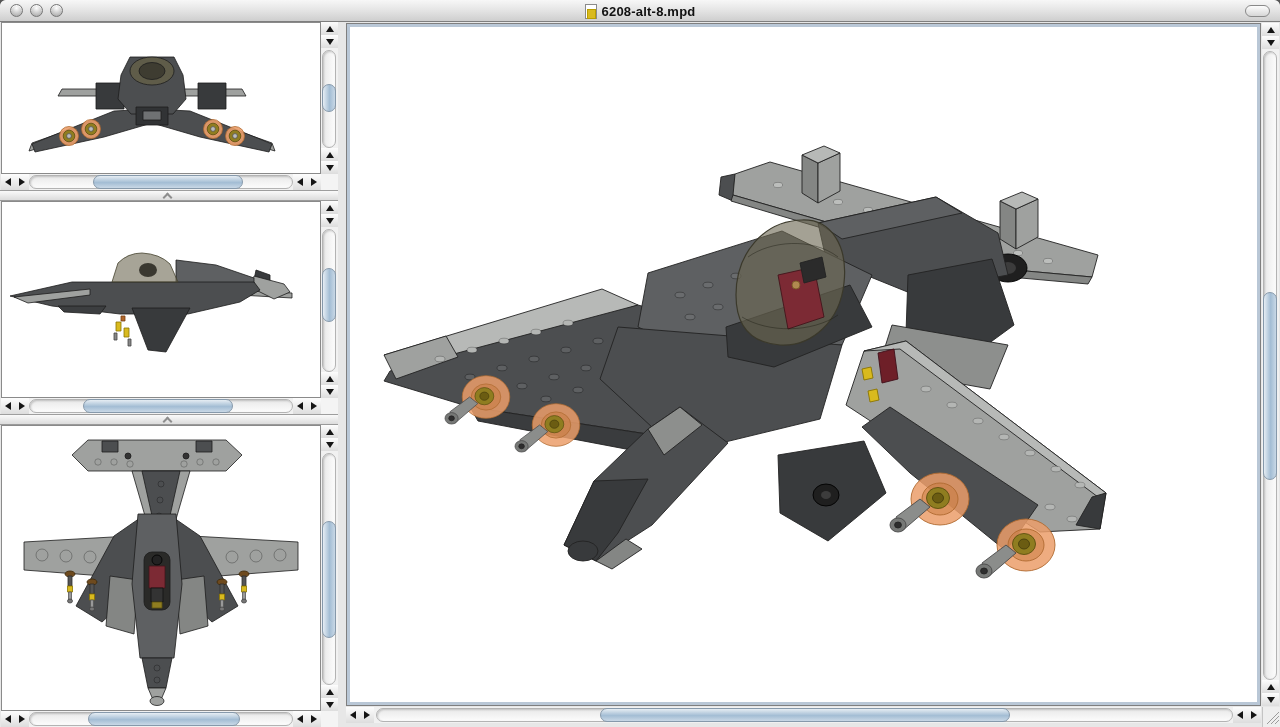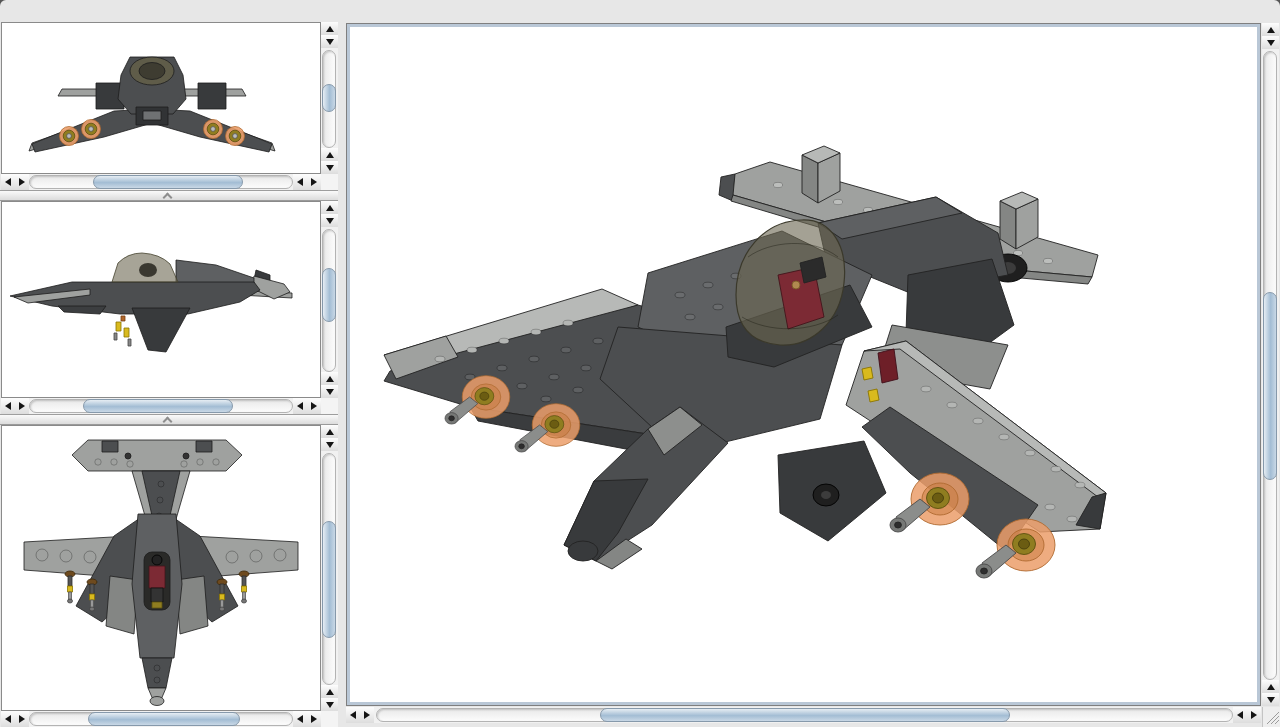--- a/index.html
+++ b/index.html
@@ -86,20 +86,30 @@
   .grip {
     position:absolute; left:1262px; top:707px; width:18px; height:20px;
     background:#eee; border-left:1px solid #c4c4c4;
   }
 </style>
 </head>
 <body>
 
 <div id="window">
 
+  <div class="titlebar">
+    <div class="tl-btn" style="left:10px"></div>
+    <div class="tl-btn" style="left:30px"></div>
+    <div class="tl-btn" style="left:50px"></div>
+    <div class="title-wrap">
+      <span class="doc-icon"></span>
+      <span class="title-text">6208-alt-8.mpd</span>
+    </div>
+    <div class="pill-btn"></div>
+  </div>
 
   <div class="viewport" style="left:1px;top:22px;width:320px;height:152px">
     <svg viewBox="0 0 318 150">
       <defs>
         <g id="feng">
           <circle r="9.5" fill="var(--engine-orange)" fill-opacity="0.9" stroke="var(--engine-rim)"></circle>
           <circle r="5.8" fill="var(--engine-olive)" stroke="#5c500f"></circle>
           <circle r="2.4" fill="#bcbcbc" stroke="#555"></circle>
         </g>
       </defs>

